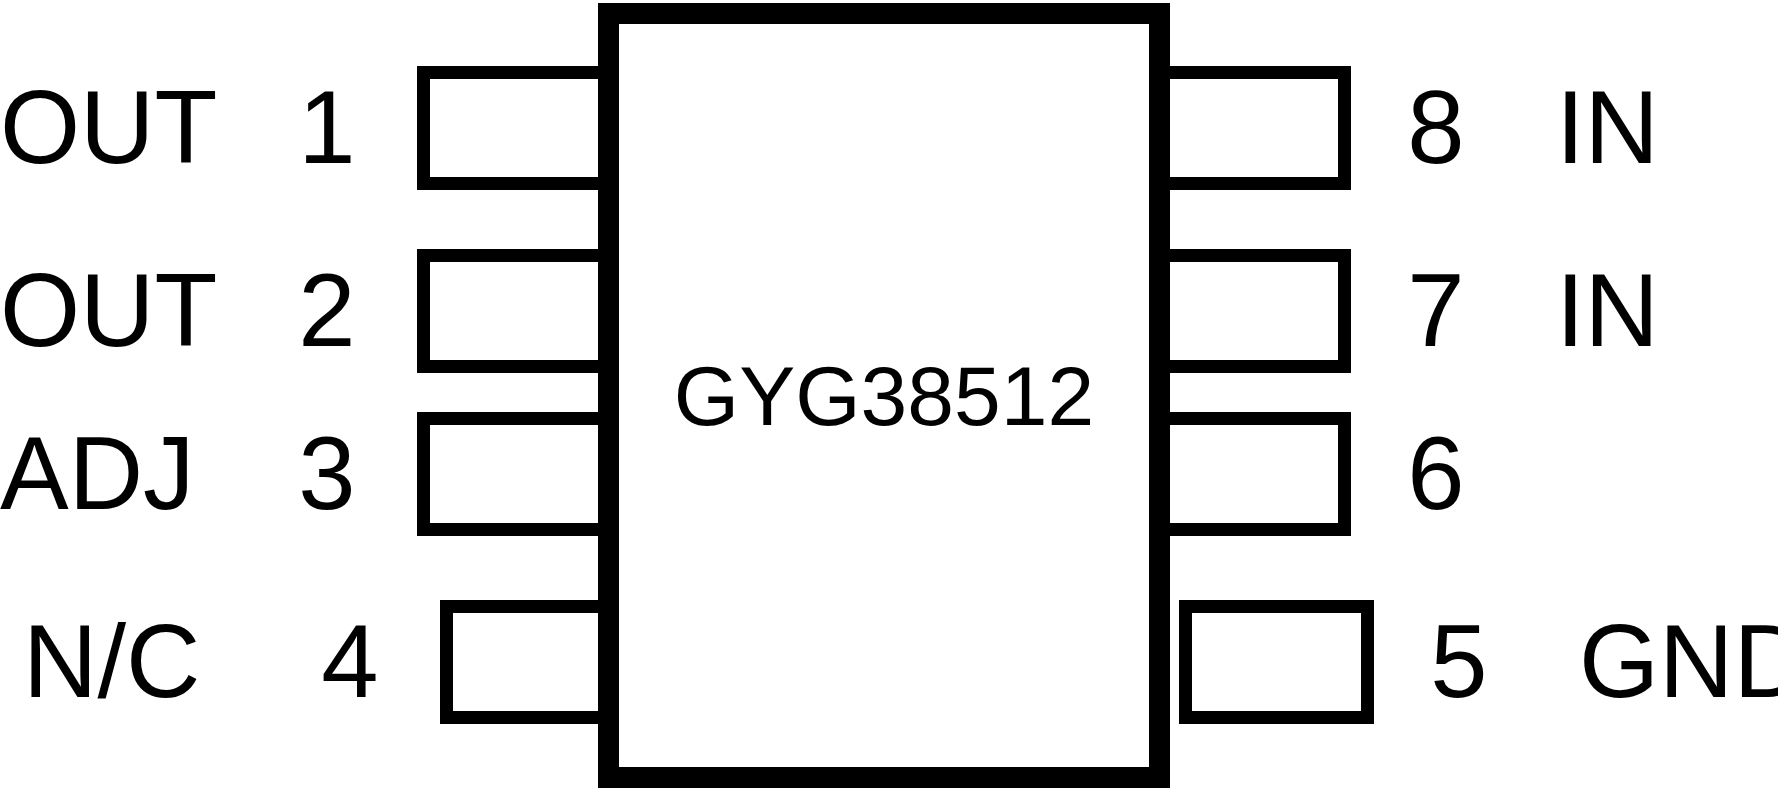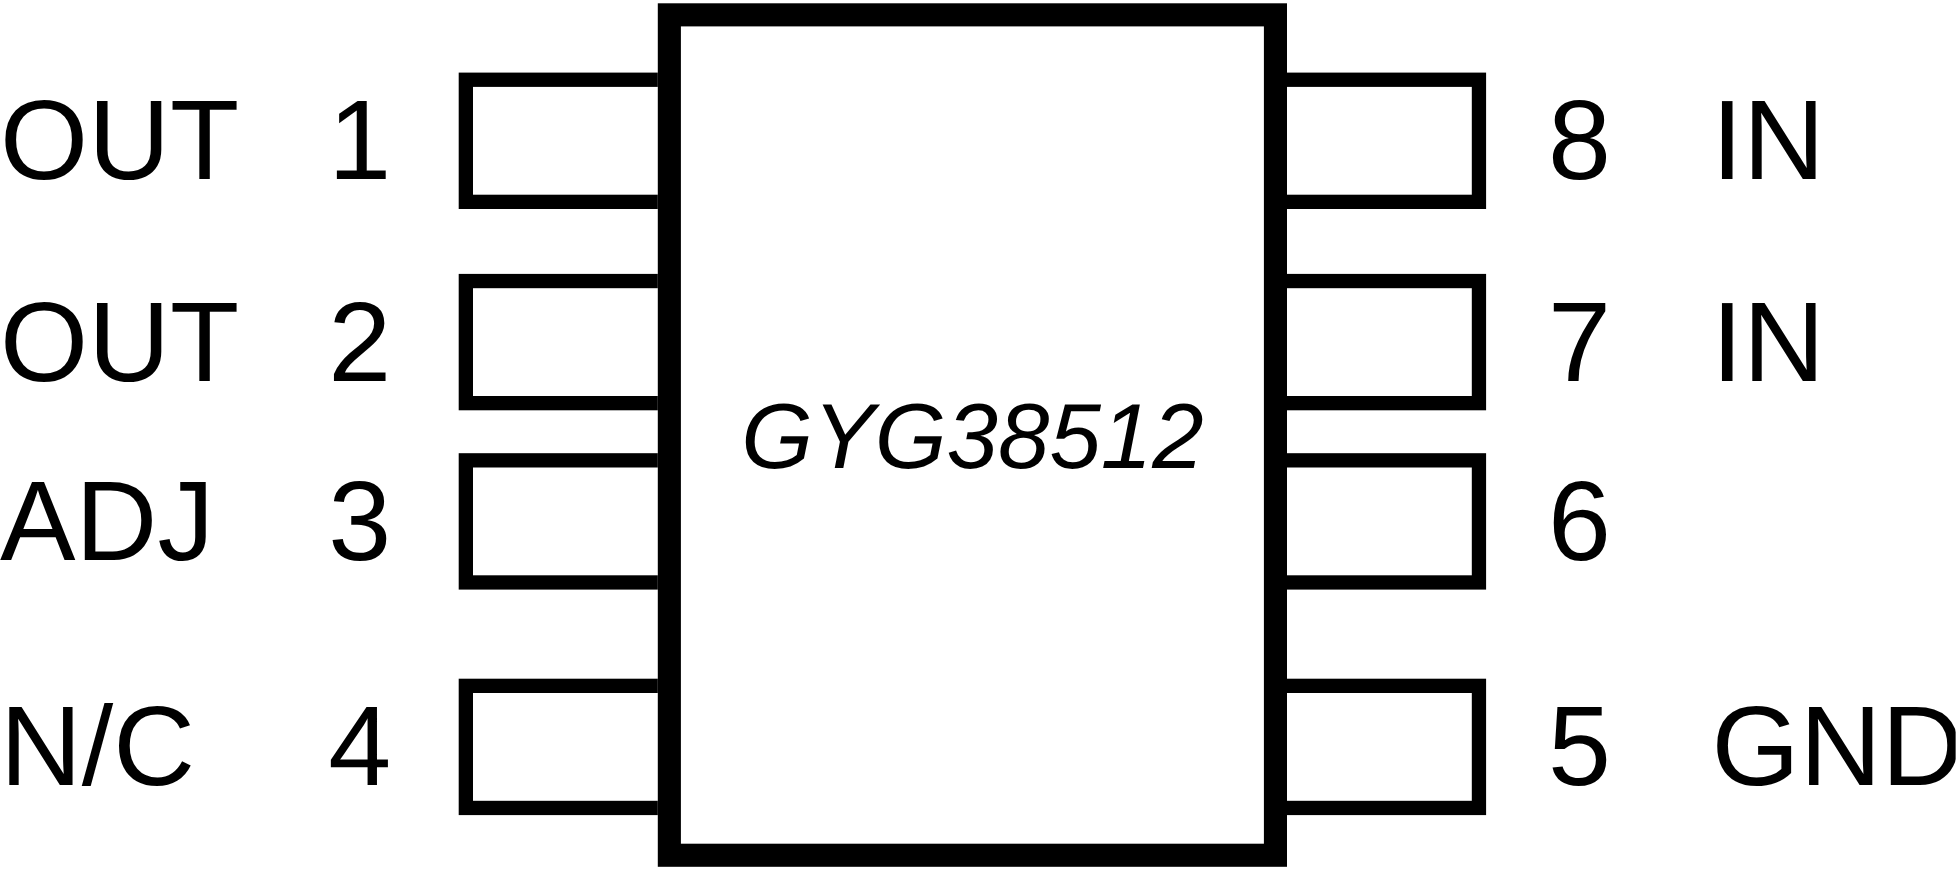--- a/index.html
+++ b/index.html
@@ -29,39 +29,38 @@
     z-index: 2;
     display: flex;
     align-items: center;
     justify-content: center;
   }
   .chip-label {
     font-size: 84px;
     line-height: 1;
     white-space: nowrap;
     letter-spacing: 0;
-    font-style: italic;
   }
   
   .pin-box {
     position: absolute;
     width: 195px;
     height: 124px;
     box-sizing: border-box;
     border: 13px solid #000000;
     background: #ffffff;
     z-index: 1;
   }
   .pin-box.left  { left: 417px; }
   .pin-box.right { left: 1156px; }
   
   .r1 { top: 66px; }
   .r2 { top: 249px; }
   .r3 { top: 412px; }
-  .r4 { top: 617px; }
+  .r4 { top: 600px; margin-left: 23px; }
   
   .pin-text {
     position: absolute;
     height: 124px;
     line-height: 124px;
     font-size: 103px;
     white-space: nowrap;
     z-index: 3;
   }
   .pin-name-left {

